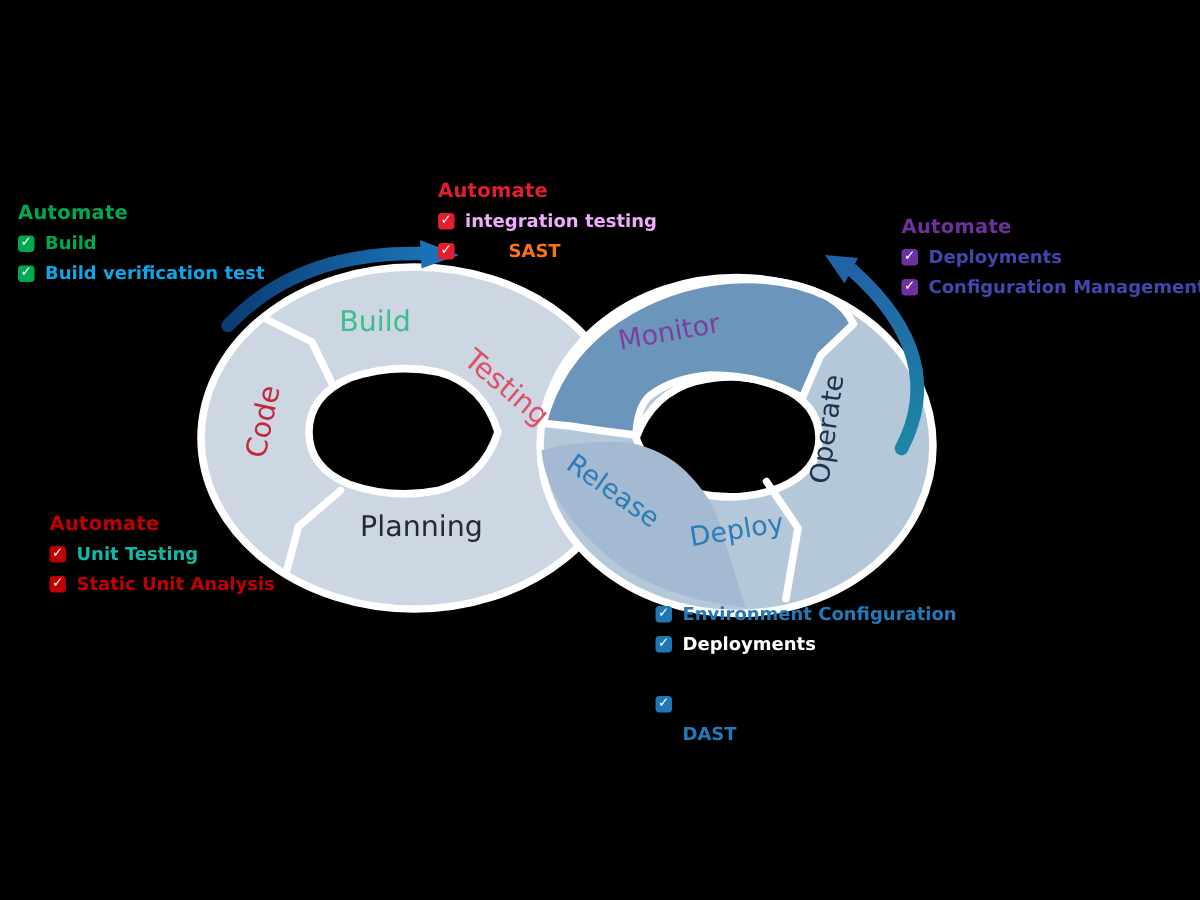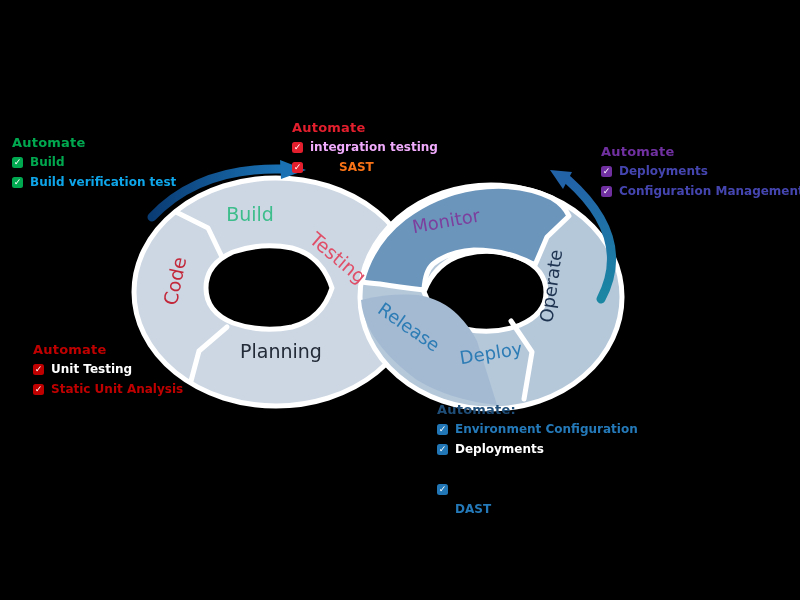--- a/index.html
+++ b/index.html
@@ -92,30 +92,29 @@
     <div class="anno-item">
       <span class="cb" style="background: rgb(112, 48, 160);">✓</span>
       <span style="color: rgb(69, 69, 176); fill: rgb(69, 69, 176);">Configuration Management</span>
     </div>
   </div>
 
   <div class="anno" style="left:33px;top:343px">
     <div class="anno-h" style="color: rgb(192, 0, 0); fill: rgb(192, 0, 0);">Automate</div>
     <div class="anno-item">
       <span class="cb" style="background: rgb(192, 0, 0);">✓</span>
-      <span style="color: #ffffff; fill: rgb(192, 0, 0); text-align: center;">Unit Testing</span>
+      <span style="color: #14b8a6; fill: rgb(192, 0, 0); text-align: center;">Unit Testing</span>
     </div>
     <div class="anno-item">
       <span class="cb" style="background: rgb(192, 0, 0);">✓</span>
       <span style="color: rgb(192, 0, 0); fill: rgb(192, 0, 0);">Static Unit Analysis</span>
     </div>
   </div>
 
   <div class="anno" style="left:437px;top:403px">
-    <div class="anno-h" style="color: rgb(31, 78, 121); fill: rgb(31, 78, 121);">Automate:</div>
     <div class="anno-item">
       <span class="cb" style="background: rgb(33, 118, 181);">✓</span>
       <span style="color: rgb(36, 121, 184); fill: rgb(36, 121, 184);">Environment Configuration</span>
     </div>
     <div class="anno-item">
       <span class="cb" style="background: rgb(33, 118, 181);">✓</span>
       <span style="color: #ffffff; fill: rgb(36, 121, 184);">Deployments</span>
     </div>
     <div class="anno-item">
       <span class="cb" style="background: rgb(33, 118, 181);">✓</span>

